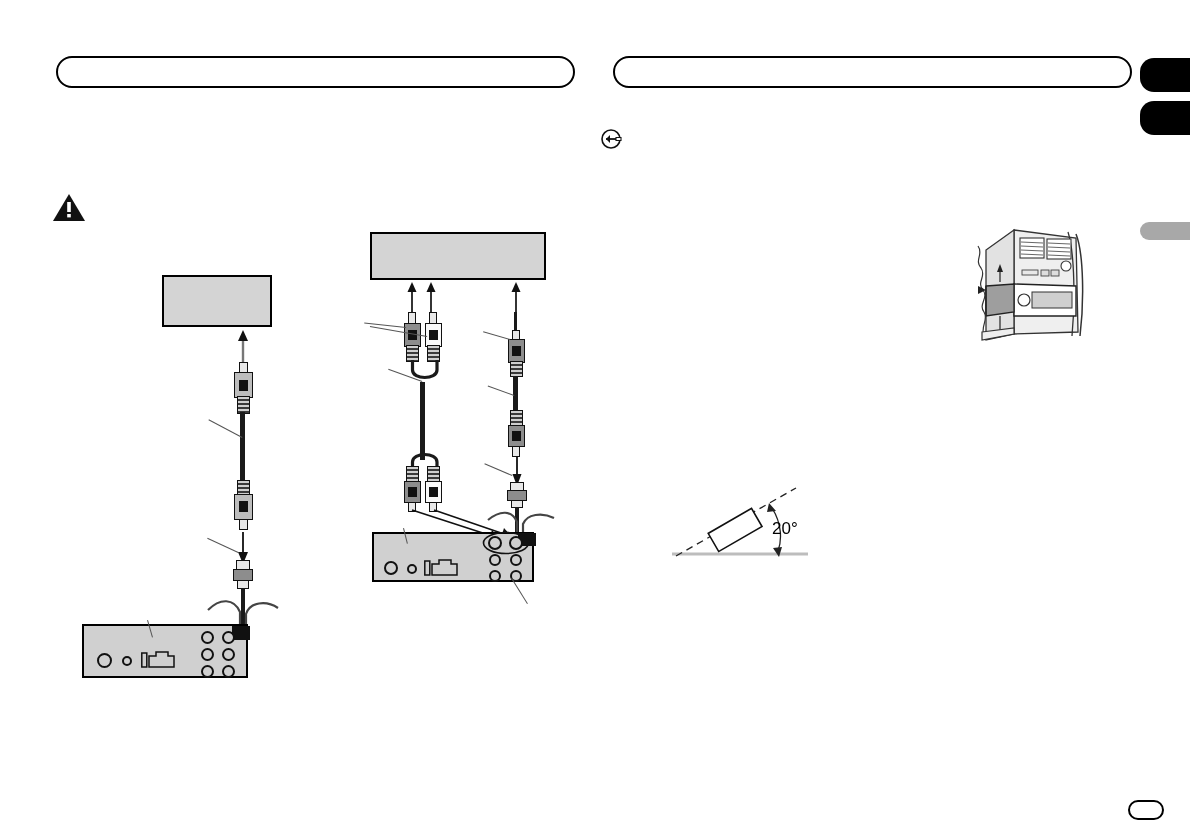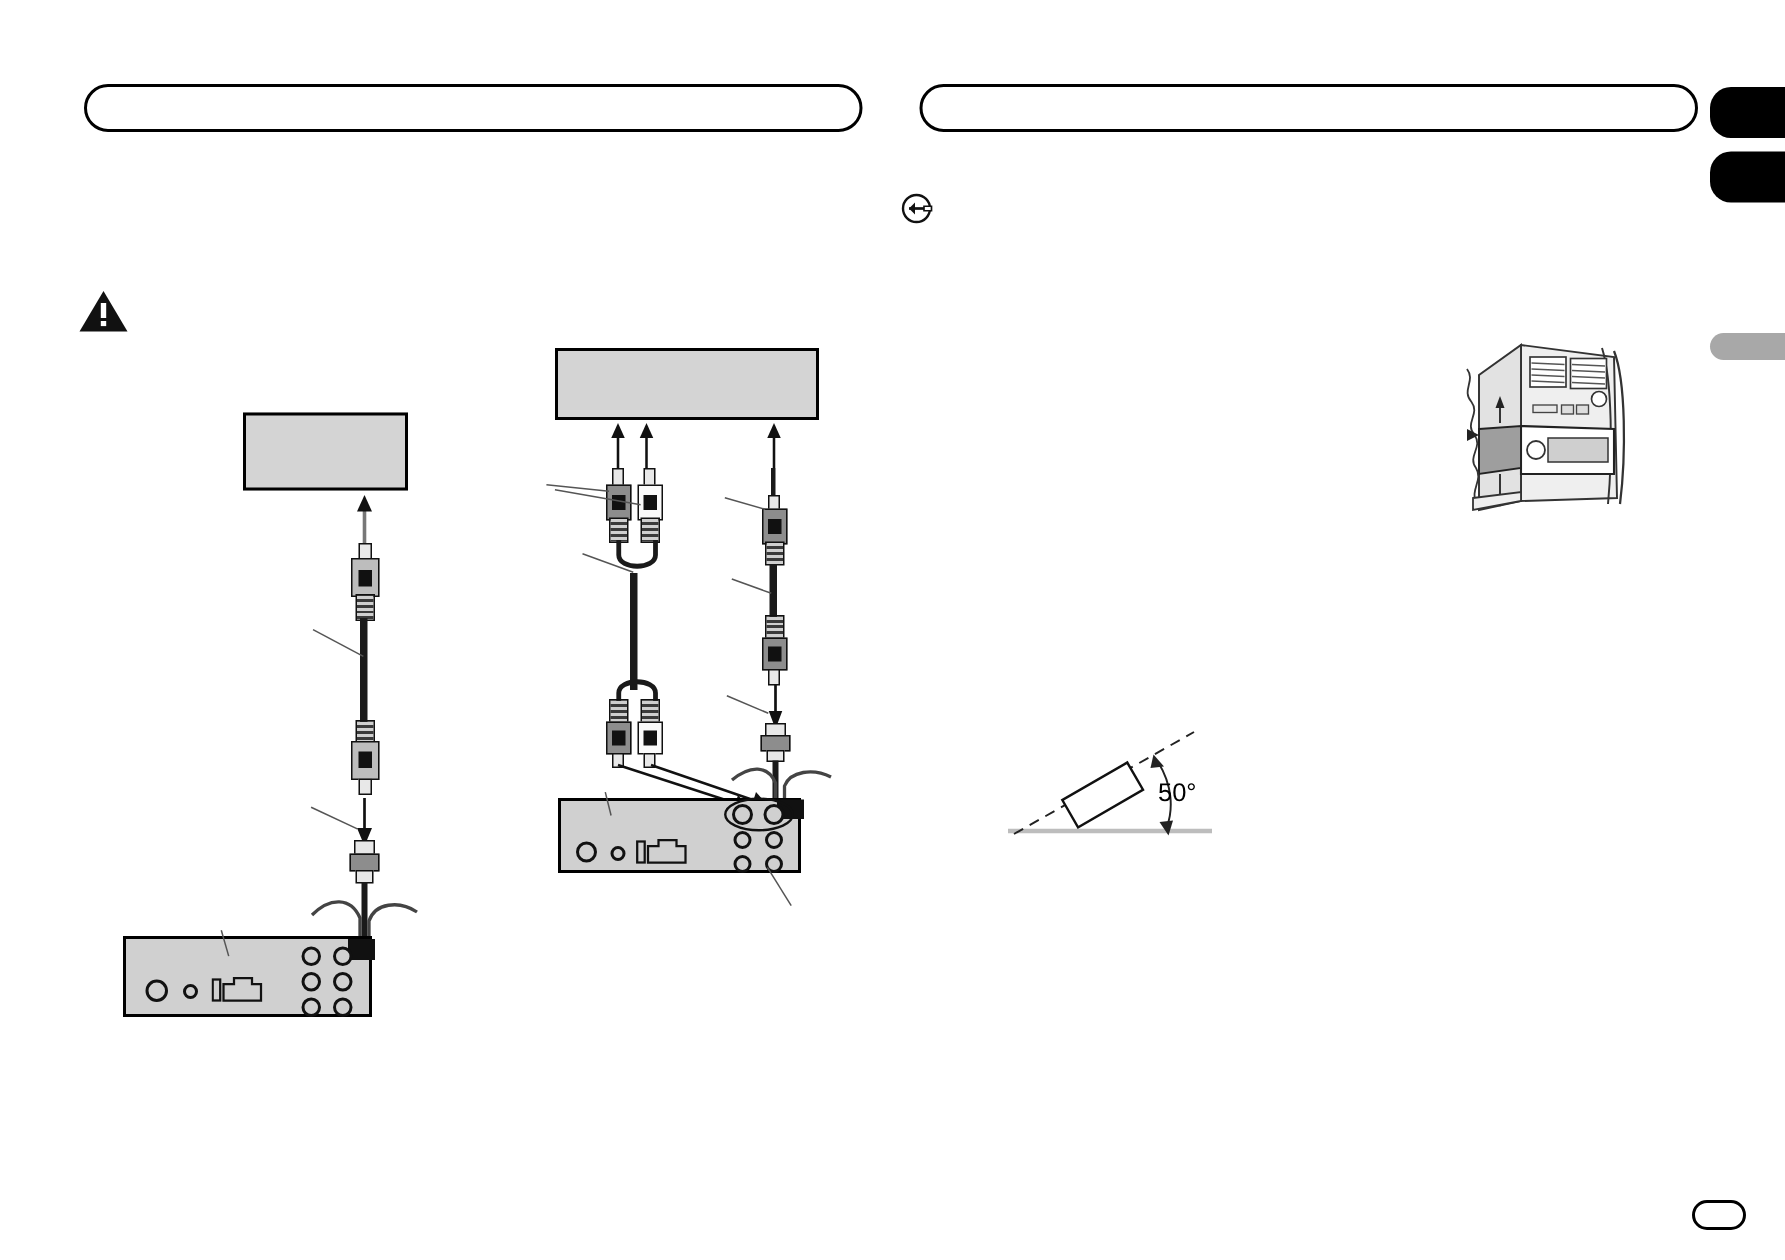--- a/index.html
+++ b/index.html
@@ -322,16 +322,16 @@
     <line x1="8" y1="78" x2="128" y2="10" stroke="#222" stroke-width="1.3" stroke-dasharray="7 5"></line>
 
     <g transform="rotate(-30 66 52)">
       <rect x="42" y="42" width="50" height="21" fill="#fff" stroke="#111" stroke-width="1.6"></rect>
     </g>
 
     <path d="M104 30 C114 46, 114 62, 110 73" fill="none" stroke="#222" stroke-width="1.3"></path>
     <path d="M101 25 L108 33 L99 34 Z" fill="#222"></path>
     <path d="M111 79 L105 70 L114 69 Z" fill="#222"></path>
   </svg>
-  <span class="t angle-label" style="left:772px;top:519px;">50°</span>
+  <span class="t angle-label" style="left:772px;top:519px;">20°</span>
 </div>
 
 <div class="pagebadge" style="left:1128px;top:800px;width:36px;height:20px;"></div>
 
 </body></html>

